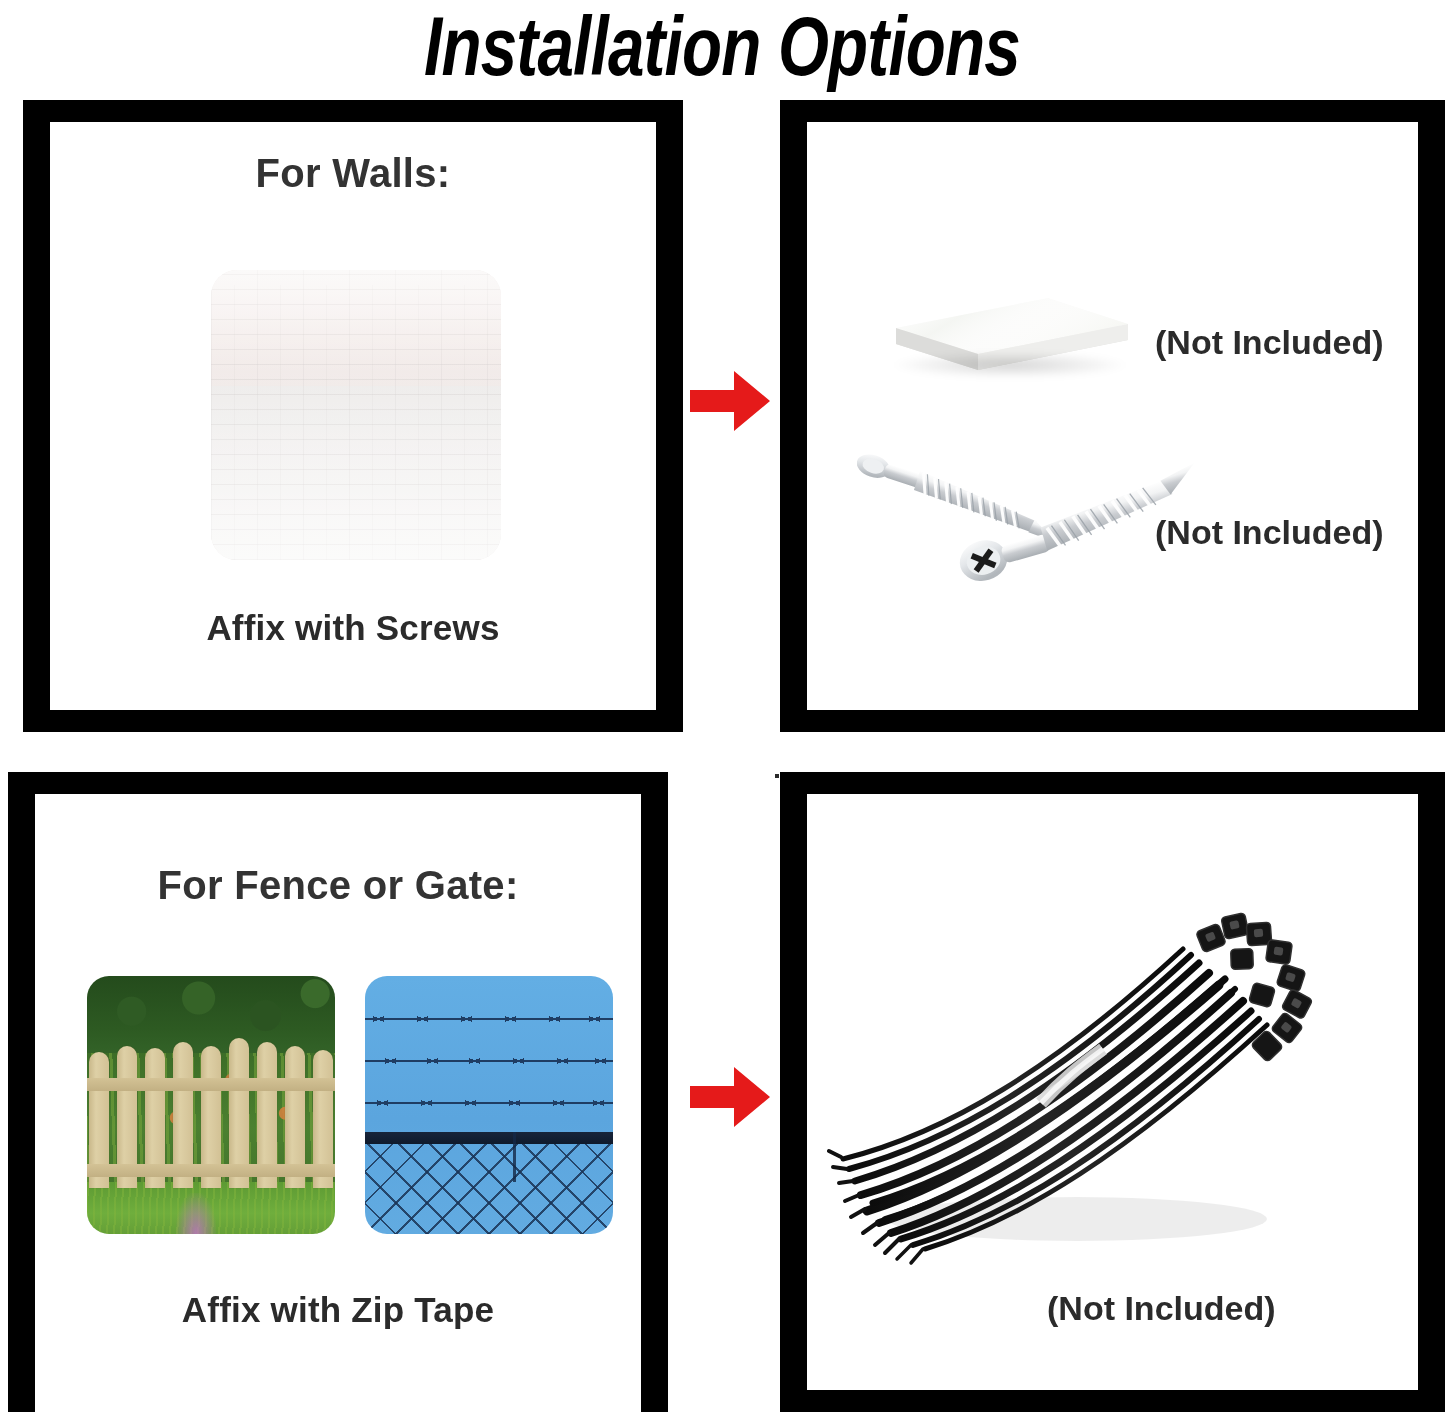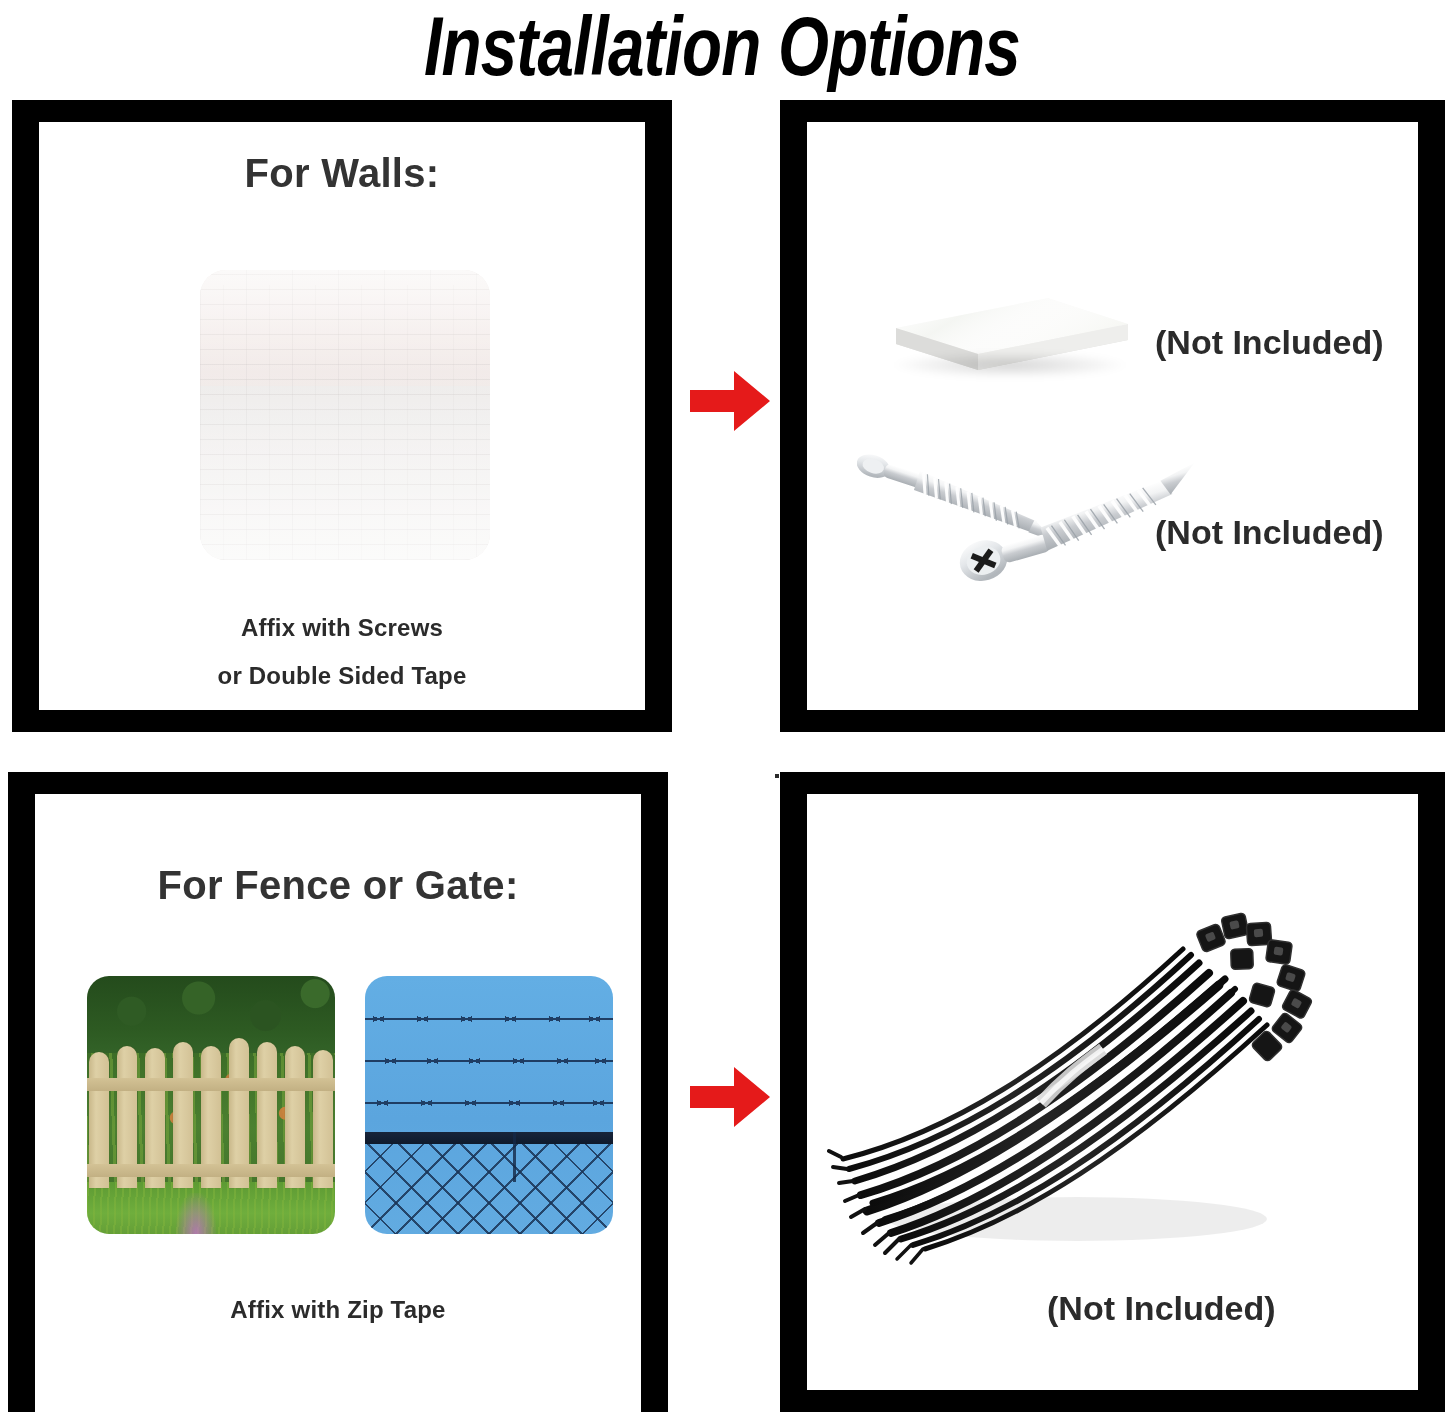--- a/index.html
+++ b/index.html
@@ -43,21 +43,21 @@
     position: absolute;
     background: #000000;
     box-sizing: border-box;
   }
   .panel-inner {
     position: absolute;
     background: #ffffff;
     overflow: hidden;
   }
 
-  #panel-tl { left: 12px;   top: 100px;  width: 660px; height: 632px; }
+  #panel-tl { left: 23px;   top: 100px;  width: 660px; height: 632px; }
   #panel-tl .panel-inner { left: 27px; top: 22px; width: 606px; height: 588px; }
 
   #panel-tr { left: 780px; top: 100px;  width: 665px; height: 632px; }
   #panel-tr .panel-inner { left: 27px; top: 22px; width: 611px; height: 588px; }
 
   #panel-bl { left: 8px;   top: 772px;  width: 660px; height: 640px; }
   #panel-bl .panel-inner { left: 27px; top: 22px; width: 606px; height: 748px; }
 
   #panel-br { left: 780px; top: 772px;  width: 665px; height: 640px; }
   #panel-br .panel-inner { left: 27px; top: 22px; width: 611px; height: 596px; }
@@ -71,21 +71,21 @@
     font-size: 40px;
     line-height: 46px;
     color: #333333;
     letter-spacing: 0.3px;
   }
   .panel-caption {
     position: absolute;
     width: 100%;
     text-align: center;
     font-weight: 700;
-    font-size: 24px;
+    font-size: 35px;
     line-height: 48px;
     color: #2b2b2b;
     letter-spacing: 0.2px;
   }
   .not-included {
     position: absolute;
     font-weight: 700;
     font-size: 34px;
     line-height: 40px;
     color: #2b2b2b;
@@ -289,21 +289,20 @@
 
     <div class="wall-swatch">
       <div class="wall-top"></div>
       <div class="wall-bot"></div>
       <div class="bricks"></div>
       <div class="bricks2"></div>
       <div class="sheen"></div>
     </div>
 
     <div class="panel-caption" style="top:482px;">Affix with Screws</div>
-    <div class="panel-caption" style="top:530px;">or Double Sided Tape</div>
   </div>
 </div>
 
 <div class="panel" id="panel-tr">
   <div class="panel-inner">
 
     <div class="tape-stack">
       <div class="tape-shadow"></div>
       <svg width="260" height="160" viewBox="0 0 260 160">
 

